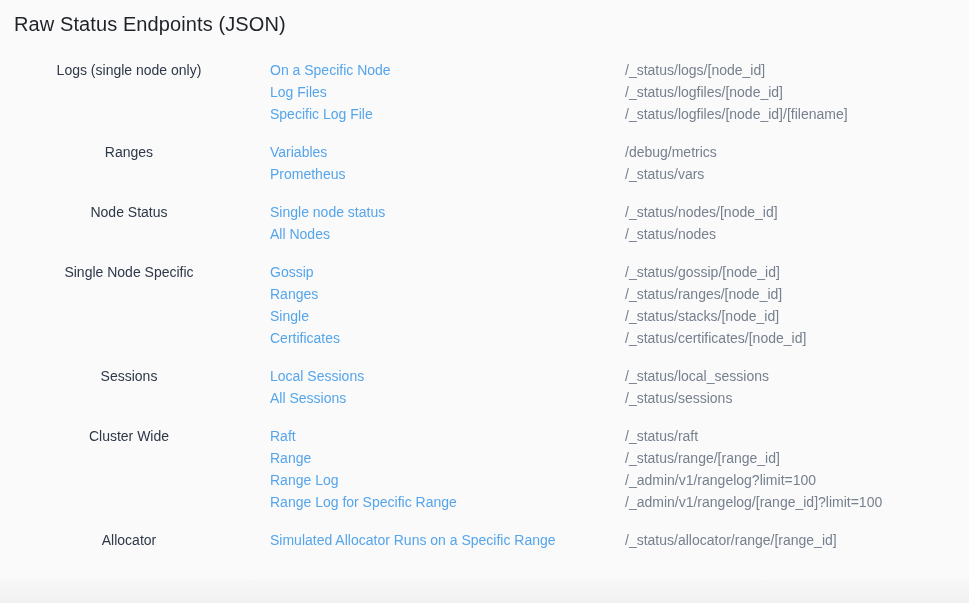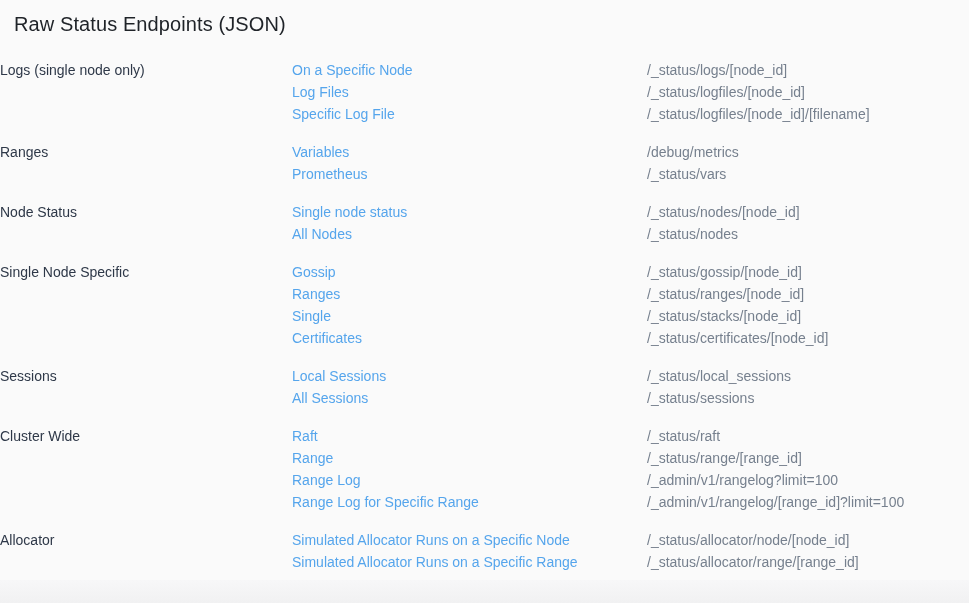--- a/index.html
+++ b/index.html
@@ -24,27 +24,27 @@
     color: var(--title, #1f2328);
   }
   .groups { }
   .group {
     display: flex;
     margin-bottom: 16px;
   }
   .category {
     flex: none;
     width: 258px;
-    text-align: left;
+    text-align: center;
     font-size: 14px;
     line-height: 22px;
     color: var(--category, #2e3848);
   }
   .rows {
-    margin-left: 34px;
+    margin-left: 12px;
   }
   .row {
     display: flex;
     font-size: 14px;
     line-height: 22px;
   }
   .link {
     flex: none;
     width: 355px;
     color: var(--link, #55a5ec);
@@ -181,24 +181,20 @@
   <div class="row">
     <a class="link" href="#">Range Log for Specific Range</a>
     <span class="endpoint">/_admin/v1/rangelog/[range_id]?limit=100</span>
   </div>
 </div>
   </div>
 
   <div class="group">
     <div class="category">Allocator</div>
     <div class="rows">
-  <div class="row">
-    <a class="link" href="#">Simulated Allocator Runs on a Specific Node</a>
-    <span class="endpoint">/_status/allocator/node/[node_id]</span>
-  </div>
 
   <div class="row">
     <a class="link" href="#">Simulated Allocator Runs on a Specific Range</a>
     <span class="endpoint">/_status/allocator/range/[range_id]</span>
   </div>
 </div>
   </div>
 </div>
 
 <div class="footer-strip"></div>

